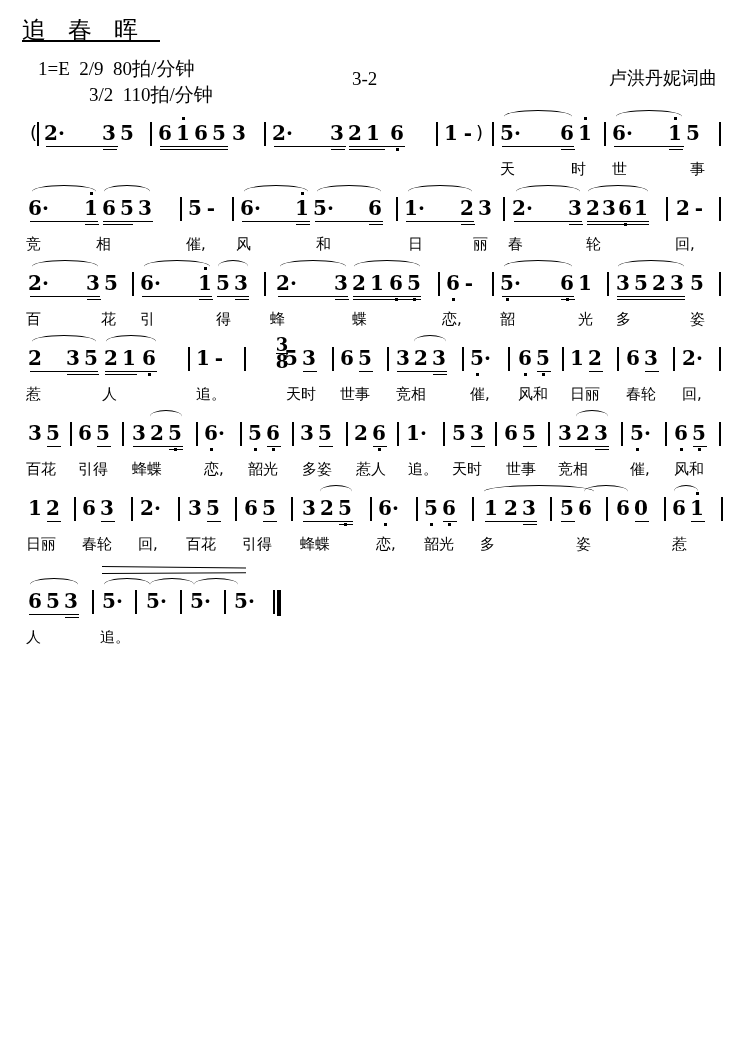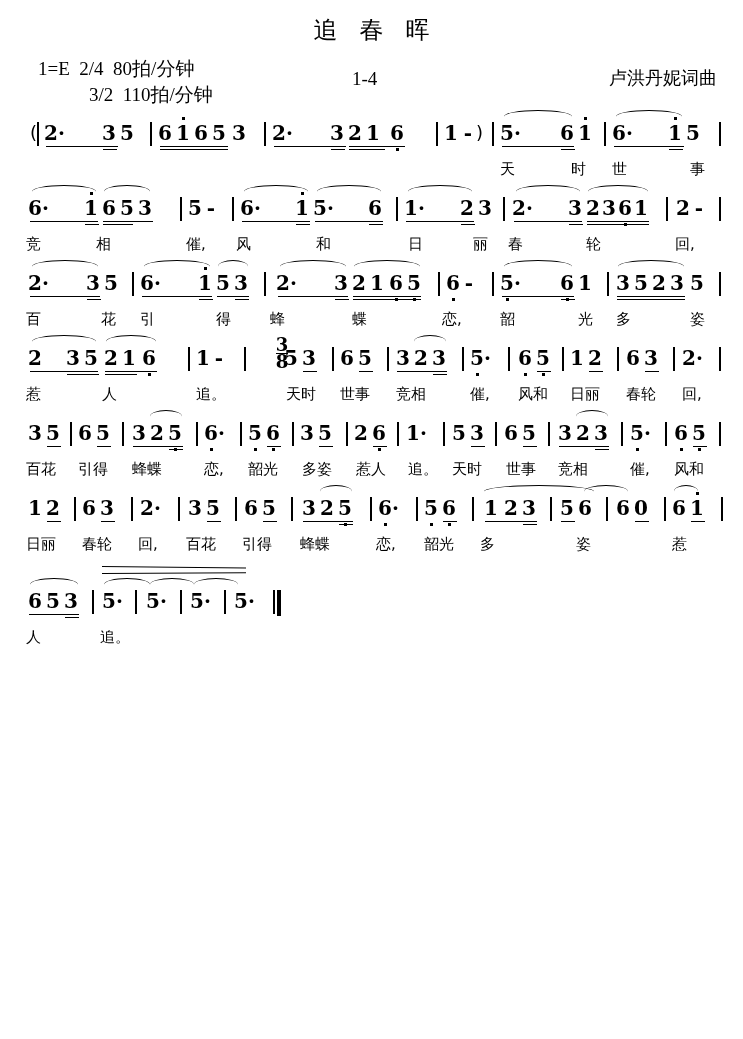--- a/index.html
+++ b/index.html
@@ -1,19 +1,19 @@
 <!DOCTYPE html>
 <html><head>
 <meta charset="utf-8">
 <style>
   html, body { margin:0; padding:0; background:#fff; }
   body { width:743px; height:1039px; position:relative; overflow:hidden; color:#000;
          font-family:"DejaVu Serif", serif; }
-  .title { position:absolute; top:14px; left:0; width:743px; text-align:center;
-           font-family:"DejaVu Sans", sans-serif; font-size:24px; letter-spacing:22px; text-indent:22px; }
+  .title { position:absolute; top:14px; left:0; width:743px; 
+           font-family:"DejaVu Sans", sans-serif; font-size:24px; letter-spacing:22px; text-indent:22px;text-decoration:underline; }
   .meta { position:absolute; font-family:"Liberation Serif", serif; font-size:19px; white-space:pre; }
   .composer { position:absolute; top:66px; right:26px; font-family:"DejaVu Sans", sans-serif; font-size:18px; }
   .row { position:absolute; left:0; width:743px; height:75px; }
   .n { position:absolute; top:0; font-family:"DejaVu Serif", serif; font-weight:bold; font-size:20px;
        width:14px; text-align:center; line-height:22px; }
   .hi::before { content:""; position:absolute; top:-5px; left:6px; width:3px; height:3px; background:#000; }
   .lo::after { content:""; position:absolute; top:26px; left:6px; width:3px; height:3px; background:#000; }
   .bar { position:absolute; top:0; width:1.5px; height:24px; background:#000; }
   .dbar { position:absolute; top:0; width:4px; height:26px; background:#000; }
   .ul1 { position:absolute; height:1.2px; background:#000; top:24px; }
@@ -22,23 +22,23 @@
   .lyr { position:absolute; top:38px; font-family:"DejaVu Sans", sans-serif; font-size:15px; line-height:18px; }
   .paren { position:absolute; top:0; font-size:18px; font-family:"DejaVu Sans", sans-serif; }
   .ts { position:absolute; top:-10px; font-weight:bold; font-size:18px; text-align:center; line-height:16px; width:14px; }
   .ts .line{display:block;height:1.3px;background:#000;margin:0 1px;}
   .cresc { position:absolute; height:0; border-top:1px solid #000; }
 </style>
 </head>
 <body>
 
 <div class="title">追春晖</div>
-<div class="meta" style="top:56px;left:38px;">1=E  2/4  80拍/分钟</div>
+<div class="meta" style="top:56px;left:38px;">1=E  2/9  80拍/分钟</div>
 <div class="meta" style="top:82px;left:89px;">3/2  110拍/分钟</div>
-<div class="meta" style="top:68px;left:352px;">1-4</div>
+<div class="meta" style="top:68px;left:352px;">3-2</div>
 <div class="composer">卢洪丹妮词曲</div>
 
 <div class="row" style="top:122px;">
   <span class="paren" style="left:30px;">(</span>
   <div class="bar" style="left:37px;"></div>
   <span class="n" style="left:44px">2·</span>
   <span class="n" style="left:102px">3</span>
   <span class="n" style="left:120px">5</span>
   <div class="ul1" style="left:46px;width:72px"></div>
   <div class="ul2" style="left:103px;width:14px"></div>

